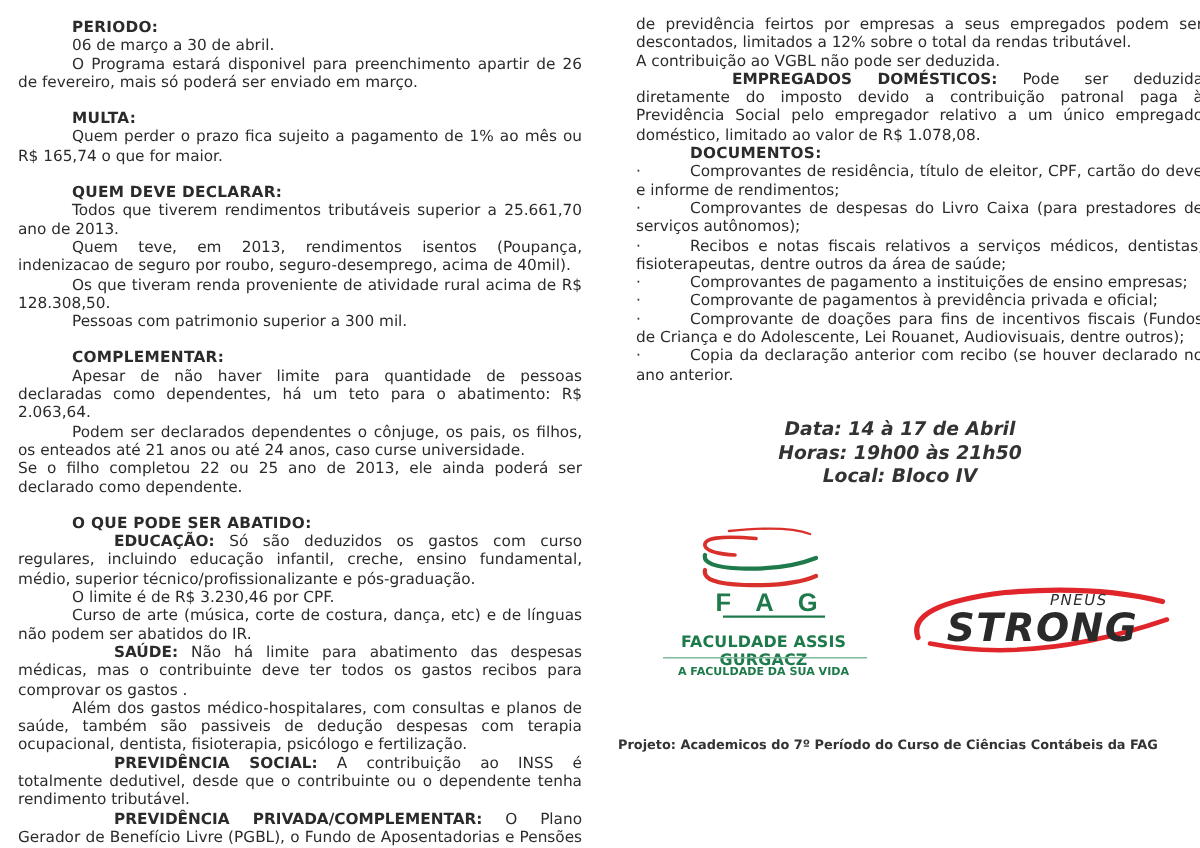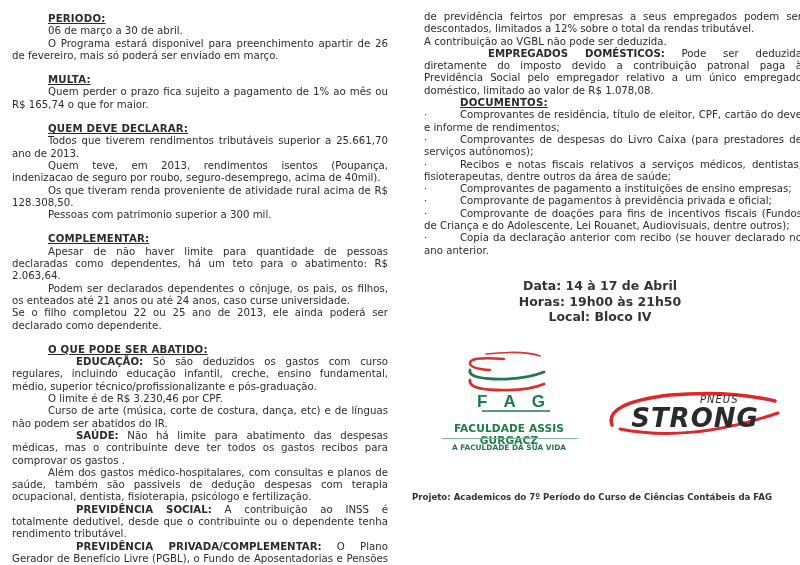--- a/index.html
+++ b/index.html
@@ -3,27 +3,27 @@
 <meta charset="utf-8">
 <style>
   html, body { margin: 0; padding: 0; background: #ffffff; }
   body { width: 800px; height: 565px; position: relative; overflow: hidden;
          font-family: "DejaVu Sans", sans-serif; color: #2b2b2b; }
   .col { position: absolute; top: 0; font-size: 10.2px; line-height: 12.3px; }
   .col-left { left: 12px; width: 376px; top: 13px; }
   .col-right { left: 412px; width: 378px; top: 11px; margin-left: 12px; }
   .p { margin: 0; text-align: justify; }
   .ind { text-indent: 36px; }
-  .h { margin: 0; padding-left: 36px; font-weight: bold; letter-spacing: 0.2px; text-decoration: underline; }
+  .h { margin: 0; padding-left: 36px; font-weight: bold; letter-spacing: 0.2px; }
   .gap { height: 12px; }
   b { font-weight: bold; padding-left: 28px; }
   .bullet { margin: 0; text-align: justify; position: relative; text-indent: 36px; }
   .bullet .dot { position: absolute; left: 0; top: 0; text-indent: 0; }
   .event { position: absolute; left: 490px; width: 220px; top: 278px; text-align: center;
-           font-weight: bold; font-size: 12.5px; line-height: 15.5px; color: #333; }
+           font-weight: bold; font-size: 12.5px; line-height: 15.5px; color: #333; font-style: italic; }
   .fag { position: absolute; left: 424px; top: 350px; width: 170px; height: 140px; }
   .fag-name { position: absolute; left: 0; width: 170px; top: 72px; text-align: center;
               color: #1e7a4a; font-weight: bold; font-size: 10.6px; letter-spacing: 0.1px; }
   .fag-line { position: absolute; left: 18px; width: 136px; top: 88px; height: 1px; background: #7fb89a; }
   .fag-tag { position: absolute; left: 0; width: 170px; top: 93px; text-align: center;
              color: #1e7a4a; font-weight: bold; font-size: 7.4px; }
   .fag-letters { position: absolute; left: 50px; top: 41px; width: 80px; height: 22px; }
   .strong { position: absolute; left: 600px; top: 385px; width: 185px; height: 60px; }
   .footer { position: absolute; left: 412px; top: 492px; width: 380px; font-weight: bold;
             font-size: 8.6px; color: #333; white-space: nowrap; }

